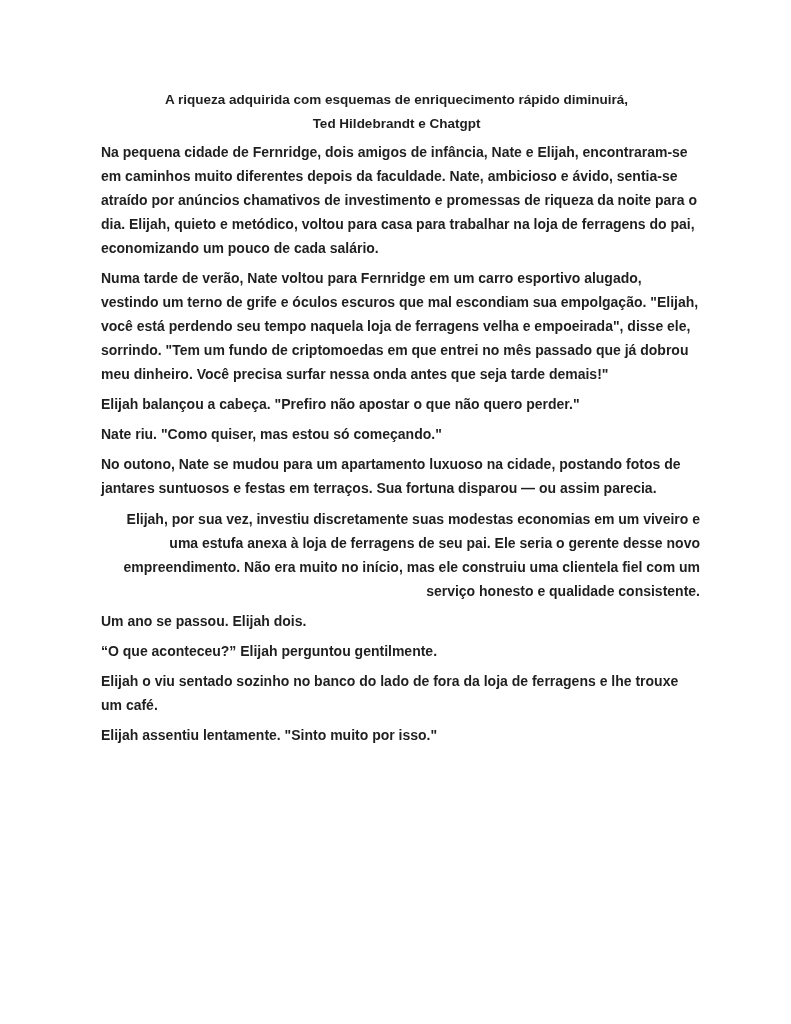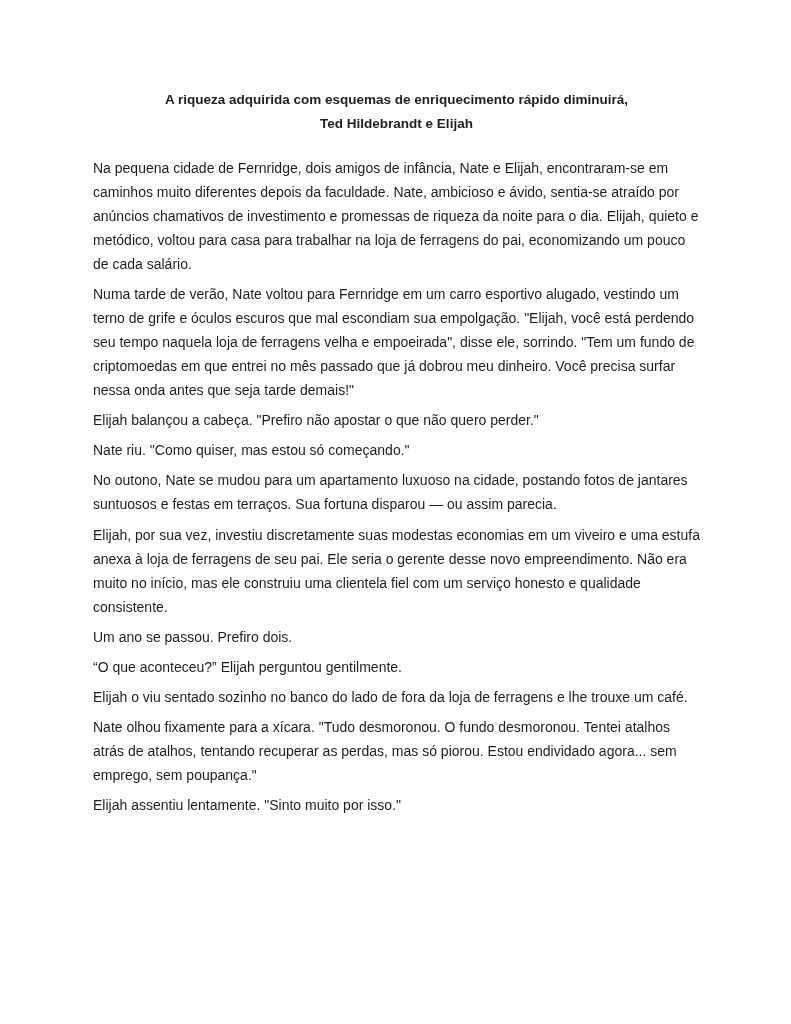--- a/index.html
+++ b/index.html
@@ -12,60 +12,60 @@
     width: 791px;
     height: 1024px;
     background: #ffffff;
     overflow: hidden;
     font-family: "Liberation Sans", sans-serif;
     color: #1f1f1f;
     box-sizing: border-box;
     padding: 88px 91px 0 93px;
   }
   .doc-title {
-    margin: 0 0 20px 0;
+    margin: 0 0 4px 0;
   }
   .title-line {
     display: block;
     font-size: 13.5px;
     font-weight: bold;
     line-height: 24px;
     text-align: center;
     white-space: nowrap;
     margin-left: -42px;
     margin-right: -42px;
   }
   .doc-body p {
-    margin: 0 0 6px 0;
+    margin: 0 0 6px 8px;
     font-size: 14px;
-    font-weight: normal;
+    font-weight: bold;
     line-height: 24px;
     text-align: left;
   }
   .doc-body p.extra-space {
     margin-top: 7px;
+    text-align: right;
   }
 </style>
 </head>
 <body>
 
 <div class="page">
 
   <div class="doc-title">
     <span class="title-line">A riqueza adquirida com esquemas de enriquecimento rápido diminuirá,</span>
-    <span class="title-line">Ted Hildebrandt e Elijah</span>
+    <span class="title-line">Ted Hildebrandt e Chatgpt</span>
   </div>
 
   <div class="doc-body">
     <p>Na pequena cidade de Fernridge, dois amigos de infância, Nate e Elijah, encontraram-se em caminhos muito diferentes depois da faculdade. Nate, ambicioso e ávido, sentia-se atraído por anúncios chamativos de investimento e promessas de riqueza da noite para o dia. Elijah, quieto e metódico, voltou para casa para trabalhar na loja de ferragens do pai, economizando um pouco de cada salário.</p>
     <p>Numa tarde de verão, Nate voltou para Fernridge em um carro esportivo alugado, vestindo um terno de grife e óculos escuros que mal escondiam sua empolgação. "Elijah, você está perdendo seu tempo naquela loja de ferragens velha e empoeirada", disse ele, sorrindo. "Tem um fundo de criptomoedas em que entrei no mês passado que já dobrou meu dinheiro. Você precisa surfar nessa onda antes que seja tarde demais!"</p>
     <p>Elijah balançou a cabeça. "Prefiro não apostar o que não quero perder."</p>
     <p>Nate riu. "Como quiser, mas estou só começando."</p>
     <p>No outono, Nate se mudou para um apartamento luxuoso na cidade, postando fotos de jantares suntuosos e festas em terraços. Sua fortuna disparou — ou assim parecia.</p>
     <p class="extra-space">Elijah, por sua vez, investiu discretamente suas modestas economias em um viveiro e uma estufa anexa à loja de ferragens de seu pai. Ele seria o gerente desse novo empreendimento. Não era muito no início, mas ele construiu uma clientela fiel com um serviço honesto e qualidade consistente.</p>
-    <p>Um ano se passou. Prefiro dois.</p>
+    <p>Um ano se passou. Elijah dois.</p>
     <p>“O que aconteceu?” Elijah perguntou gentilmente.</p>
     <p>Elijah o viu sentado sozinho no banco do lado de fora da loja de ferragens e lhe trouxe um café.</p>
-    <p>Nate olhou fixamente para a xícara. "Tudo desmoronou. O fundo desmoronou. Tentei atalhos atrás de atalhos, tentando recuperar as perdas, mas só piorou. Estou endividado agora... sem emprego, sem poupança."</p>
     <p>Elijah assentiu lentamente. "Sinto muito por isso."</p>
   </div>
 
 </div>
 
 </body></html>

